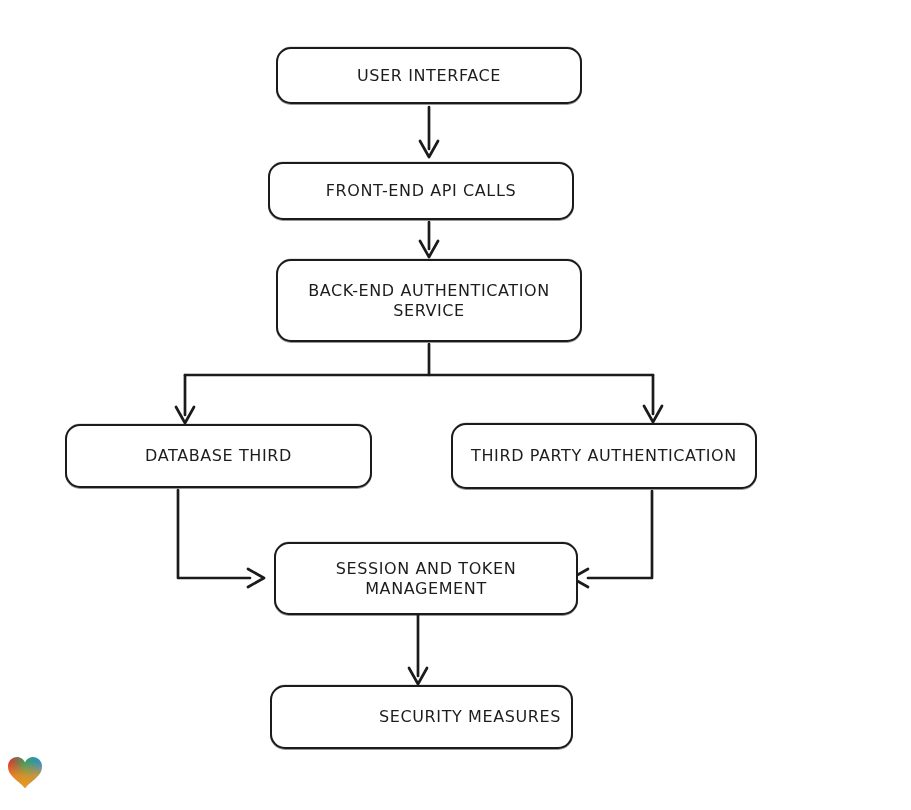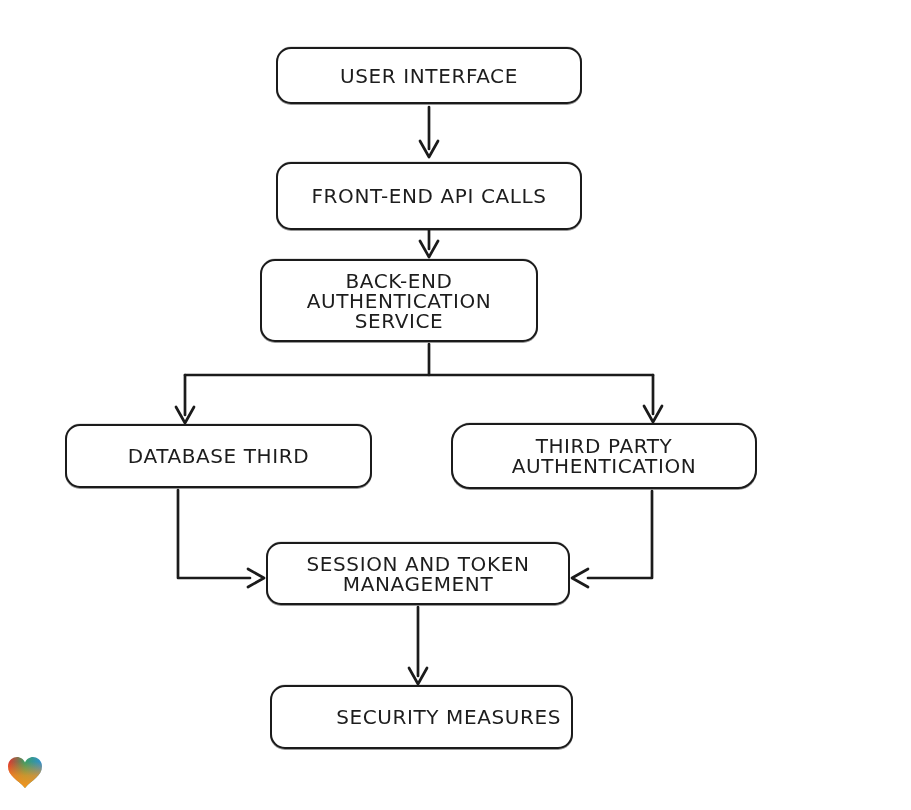--- a/index.html
+++ b/index.html
@@ -28,34 +28,34 @@
     position: absolute;
     box-sizing: border-box;
     background: #ffffff;
     border: 2.8px solid #1b1b1b;
     border-radius: 15px;
     box-shadow: 0 1px 0 rgba(27,27,27,0.45), 0 -0.5px 0 rgba(27,27,27,0.25);
     display: flex;
     align-items: center;
     justify-content: center;
     text-align: center;
-    font-size: 20px;
+    font-size: 16px;
     line-height: 20px;
     letter-spacing: 0.6px;
     color: #1d1d1d;
     white-space: pre-line;
   }
   .node-label { display: block; padding: 0 10px; }
   
   .node-1 { left: 276px; top:  47px; width: 306px; height: 57px; }
-  .node-2 { left: 276px; top: 162px; width: 306px; height: 68px; text-align: center; }
-  .node-3 { left: 260px; top: 259px; width: 278px; height: 83px; }
+  .node-2 { left: 268px; top: 162px; width: 306px; height: 58px; text-align: center; }
+  .node-3 { left: 276px; top: 259px; width: 306px; height: 83px; }
   .node-4 { left:  65px; top: 424px; width: 307px; height: 64px; }
-  .node-5 { left: 451px; top: 423px; width: 306px; height: 66px; border-radius: 19px; }
-  .node-6 { left: 266px; top: 542px; width: 304px; height: 63px; }
+  .node-5 { left: 451px; top: 423px; width: 306px; height: 66px; }
+  .node-6 { left: 274px; top: 542px; width: 304px; height: 73px; }
   .node-7 { left: 270px; top: 685px; width: 303px; height: 64px; justify-content: flex-end; }
   .heart-logo {
     position: absolute;
     left: 8px;
     top: 757px;
     width: 34px;
     height: 32px;
   }
 </style>
 </head>

